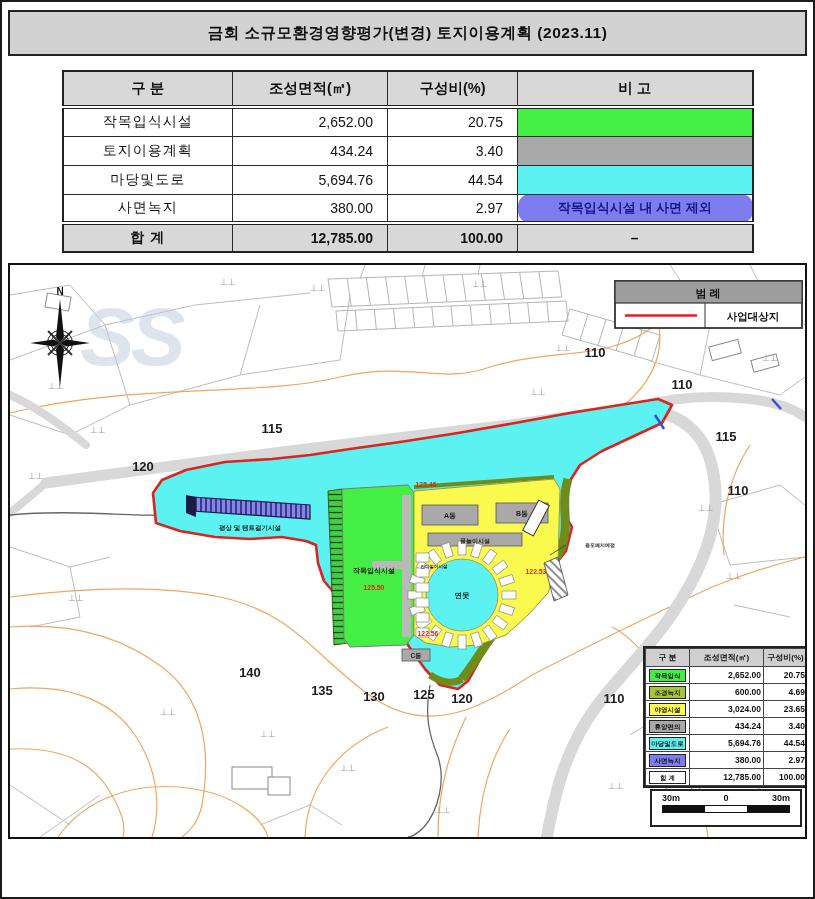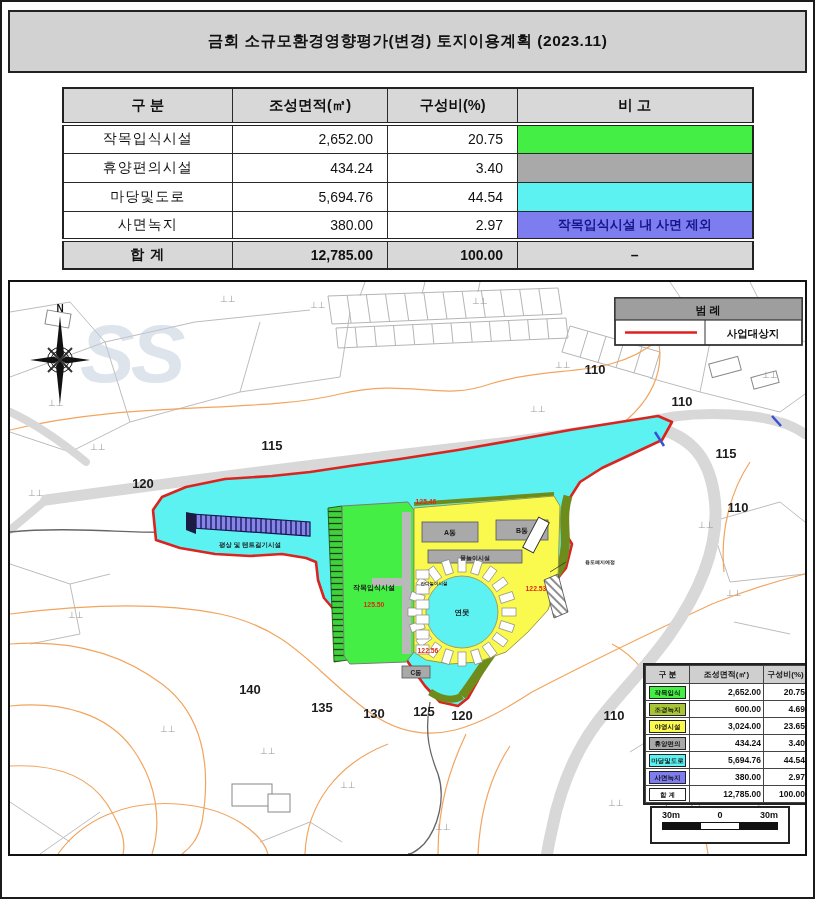--- a/index.html
+++ b/index.html
@@ -1,19 +1,19 @@
 <!DOCTYPE html>
 <html><head>
 <meta charset="utf-8">
 <style>
   html,body{margin:0;padding:0;background:#fff;}
   .canvas{position:relative;width:815px;height:899px;background:#fff;border:2px solid #1b1b1b;box-sizing:border-box;overflow:hidden;
     font-family:"Liberation Sans","DejaVu Sans",sans-serif;color:#111;}
   
-  .titlebar{margin:8px 6px 0 6px;height:63px;background:#d2d2d2;border:2px solid #222;box-sizing:border-box;
+  .titlebar{margin:8px 6px 0 6px;height:46px;background:#d2d2d2;border:2px solid #222;box-sizing:border-box;
     display:flex;align-items:center;justify-content:center;font-size:15.5px;font-weight:bold;letter-spacing:.5px;}
   
   table.main{width:690px;margin:14px auto 0 auto;border-collapse:collapse;table-layout:fixed;background:#fff;
     border:2.5px solid #222;font-size:14px;}
   table.main th,table.main td{border:1.2px solid #2a2a2a;box-sizing:border-box;overflow:hidden;white-space:nowrap;}
   table.main th{height:36px;background:#d8d8d8;font-size:14.5px;font-weight:bold;border-bottom:4px double #222;}
   table.main td{height:29px;}
   td.lbl{text-align:center;letter-spacing:1px;}
   td.num{text-align:right;padding-right:14px;font-variant-numeric:tabular-nums;}
   td.note{text-align:center;font-weight:bold;font-size:13px;color:#15158c;}
@@ -27,21 +27,21 @@
   .maplab{fill:#1c1c1c;font-weight:bold;}
   .tree{font-size:9px;fill:#9a9a9a;}
   
   .mini{position:absolute;left:633px;top:381px;width:166px;background:#fff;border:2px solid #222;box-sizing:border-box;}
   .mini table{width:100%;border-collapse:collapse;table-layout:fixed;font-size:8.5px;}
   .mini th{background:#cfcfcf;border:1px solid #444;height:17px;font-size:8px;font-weight:bold;padding:0;}
   .mini td{border:1px solid #444;height:16px;padding:0 2px;white-space:nowrap;overflow:hidden;}
   .mini td.mnum{text-align:right;font-weight:bold;font-variant-numeric:tabular-nums;}
   .chip{display:block;margin:1px;border:1px solid #222;font-size:6.5px;font-weight:bold;text-align:center;line-height:11px;color:#101010;}
   
-  .scale{position:absolute;left:640px;top:524px;width:140px;height:38px;background:#fff;border:2px solid #222;box-sizing:border-box;}
+  .scale{position:absolute;left:640px;top:524px;width:152px;height:38px;background:#fff;border:2px solid #222;box-sizing:border-box;}
   .scale .labels{display:flex;justify-content:space-between;padding:2px 10px 0 10px;font-size:9px;font-weight:bold;}
   .scale .bar{display:flex;height:6px;margin:2px 10px 0 10px;border:1px solid #111;}
   .scale .bar span{flex:1;}
   .seg-b{background:#111;}
   .seg-w{background:#fff;border-left:1px solid #111;border-right:1px solid #111;}
 </style>
 </head>
 <body>
 
 <div class="canvas">
@@ -64,36 +64,36 @@
       </tr>
     </thead>
     <tbody>
       <tr>
         <td class="lbl">작목입식시설</td>
         <td class="num">2,652.00</td>
         <td class="num">20.75</td>
         <td class="note" style="background-color: rgb(68, 238, 68);"></td>
       </tr>
       <tr>
-        <td class="lbl">휴양편의시설</td>
+        <td class="lbl">토지이용계획</td>
         <td class="num">434.24</td>
         <td class="num">3.40</td>
         <td class="note" style="background-color: rgb(169, 169, 169);"></td>
       </tr>
       <tr>
         <td class="lbl">마당및도로</td>
         <td class="num">5,694.76</td>
         <td class="num">44.54</td>
         <td class="note" style="background-color: rgb(92, 242, 242);"></td>
       </tr>
       <tr>
         <td class="lbl">사면녹지</td>
         <td class="num">380.00</td>
         <td class="num">2.97</td>
-        <td class="note" style="background-color: rgb(125, 125, 240);">작목입식시설 내 사면 제외</td>
+        <td class="note" style="background-color: rgb(125, 125, 240); border-radius: 12px;">작목입식시설 내 사면 제외</td>
       </tr>
       <tr class="total">
         <td class="lbl">합    계</td>
         <td class="num">12,785.00</td>
         <td class="num">100.00</td>
         <td class="note">–</td>
       </tr>
     </tbody>
   </table>
 

